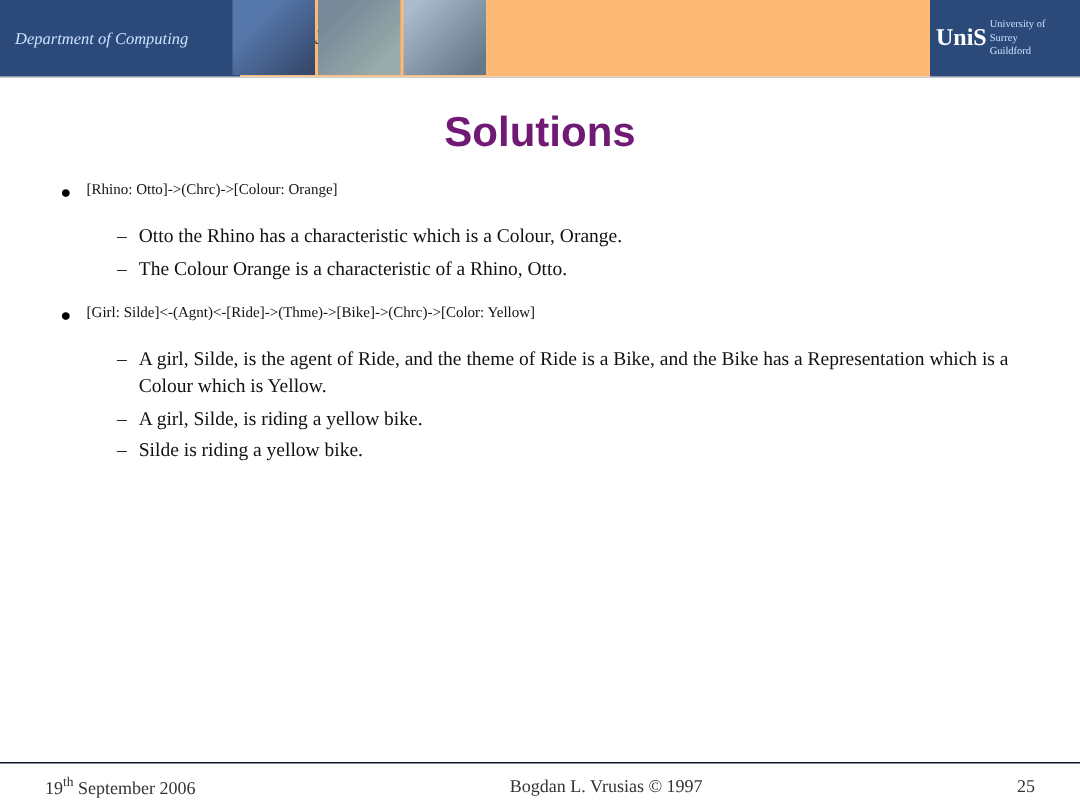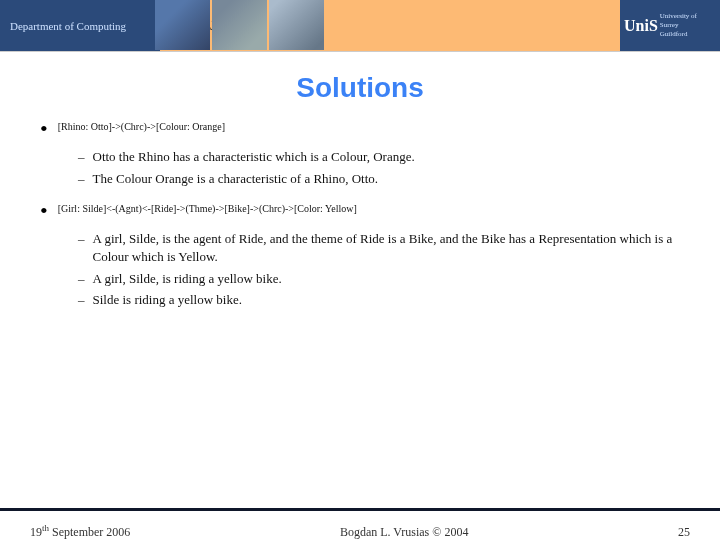--- a/index.html
+++ b/index.html
@@ -23,20 +23,21 @@
     }
 
     .header-left {
       background: #2b4a7a;
       color: #cce0ff;
       font-size: 11px;
       padding: 6px 10px;
       display: flex;
       align-items: center;
       width: 160px;
+      font-style: italic;
     }
 
     .header-center {
       flex: 1;
       display: flex;
       flex-direction: column;
       align-items: flex-start;
       justify-content: center;
       background: #fdba74;
     }
@@ -115,21 +116,21 @@
 
     
     .main {
       padding: 10px 40px 10px 40px;
     }
 
     .page-title {
       text-align: center;
       font-size: 28px;
       font-weight: bold;
-      color: #3b82f6;
+      color: #701a75;
       margin: 10px 0 16px 0;
       font-family: Arial, Helvetica, sans-serif;
     }
 
     .bullet-section {
       margin-bottom: 14px;
     }
 
     .bullet-main {
       display: flex;
@@ -174,24 +175,24 @@
     }
 
     
     .footer {
       position: absolute;
       bottom: 0;
       left: 0;
       right: 0;
       height: 32px;
       display: flex;
-      align-items: flex-end;
+      align-items: center;
       justify-content: space-between;
       padding: 0 30px;
-      border-top: 3px solid #0f172a;
+      border-top: 1px solid #0f172a;
       background: #fff;
     }
 
     .footer-text {
       font-size: 12px;
       color: #333;
     }
 
     sup {
       font-size: 9px;
@@ -264,15 +265,15 @@
         <span class="sub-text">Silde is riding a yellow bike.</span>
       </div>
     </div>
   </div>
 </div>
 
 <div class="footer">
   <div class="footer-text">
     <span>19</span><sup>th</sup><span> September 2006</span>
   </div>
-  <div class="footer-text">Bogdan L. Vrusias © 2004</div>
+  <div class="footer-text">Bogdan L. Vrusias © 1997</div>
   <div class="footer-text">25</div>
 </div>
 
 </body></html>

